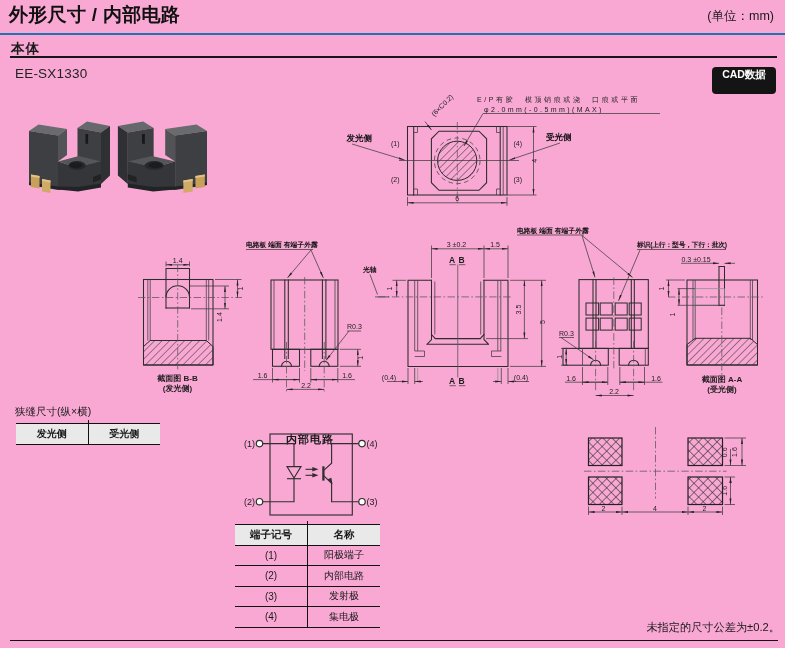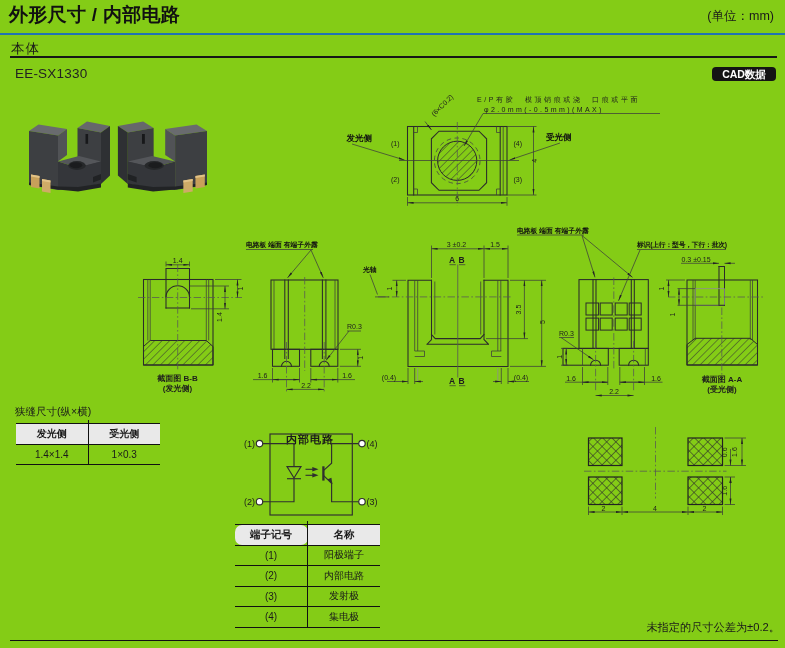--- a/index.html
+++ b/index.html
@@ -1,41 +1,41 @@
 <!DOCTYPE html>
 <html><head>
 <meta charset="utf-8">
 <style>
 html,body{margin:0;padding:0;background:#fff;}
-#page{position:relative;width:785px;height:648px;background:#84cc16;overflow:hidden;
+#page{position:relative;width:785px;height:648px;background:#f9a8d4;overflow:hidden;
   font-family:"Liberation Sans",sans-serif;color:#1a1a1a;}
 .abs{position:absolute;}
 #title{left:9px;top:2px;font-size:19px;font-weight:bold;letter-spacing:0.3px;color:#111;}
 #unit{right:11px;top:8px;font-size:12.5px;font-weight:normal;}
 #blueline{left:0;top:33px;width:785px;height:1.8px;background:#2173b4;}
-#bt{left:11px;top:40px;font-size:13.5px;font-weight:normal;letter-spacing:1px;}
+#bt{left:11px;top:40px;font-size:13.5px;font-weight:bold;letter-spacing:1px;}
 #btline{left:10px;top:56px;width:767px;height:1.5px;background:#161616;}
 #model{left:15px;top:66px;font-size:13.5px;letter-spacing:0.2px;color:#222;}
-#cad{left:712px;top:67px;width:64px;height:14px;background:#141414;border-radius:4px;
+#cad{left:712px;top:67px;width:64px;height:27px;background:#141414;border-radius:4px;
   color:#fff;font-size:10.5px;font-weight:bold;text-align:center;line-height:14.5px;}
 #t1title{left:15px;top:405px;font-size:10.5px;font-weight:normal;}
 #nbtitle{left:286px;top:408px;font-size:11px;font-weight:bold;letter-spacing:1px;margin-top:24px;}
 #footnote{right:5px;top:620px;font-size:11.2px;font-weight:normal;}
 #botline{left:10px;top:639.5px;width:768px;height:1.7px;background:#111;}
 table{border-collapse:collapse;}
 .thead{background:#e9e9e9;font-weight:bold;}
 #tbl1{left:16px;top:423px;width:144px;}
 #tbl1 td{width:72px;height:19.6px;text-align:center;font-size:10px;padding:0;}
 #tbl1 tr.thead td{border-top:1.7px solid #111;border-bottom:1.3px solid #111;}
 #tbl1 tr.trow td{border-bottom:1.7px solid #111;}
 #tbl1 td.dv{border-left:1.3px solid #111;}
 #div1{left:87.5px;top:420px;width:1.3px;height:4px;background:#111;}
 #tbl2{left:235px;top:524px;width:145px;}
 #tbl2 td{height:19.55px;text-align:center;font-size:10px;padding:0;}
-#tbl2 td.c1{width:72px;border-radius:7px;}
+#tbl2 td.c1{width:72px;}
 #tbl2 tr.thead td{border-top:1.7px solid #111;border-bottom:1.3px solid #111;font-size:10.5px;}
 #tbl2 tr.trow td{border-bottom:1.3px solid #111;}
 #tbl2 tr.last td{border-bottom:1.7px solid #111;}
 #tbl2 td.dv{border-left:1.3px solid #111;}
 #div2{left:307px;top:521px;width:1.3px;height:4px;background:#111;}
 </style>
 </head>
 <body>
 <div id="page">
   <div class="abs" id="title">外形尺寸 / 内部电路</div>
@@ -44,24 +44,20 @@
   <div class="abs" id="bt">本体</div>
   <div class="abs" id="btline"></div>
   <div class="abs" id="model">EE-SX1330</div>
   <div class="abs" id="cad">CAD数据</div>
   <div class="abs" id="t1title">狭缝尺寸(纵×横)</div>
   <table class="abs" id="tbl1">
     <tbody>
         <tr class="thead">
           <td>发光侧</td>
           <td class="dv">受光侧</td>
-        </tr>
-    <tr class="trow">
-          <td>1.4×1.4</td>
-          <td class="dv">1×0.3</td>
         </tr>
   </tbody>
     </table>
   <div class="abs" id="div1"></div>
   <div class="abs" id="nbtitle">内部电路</div>
   <table class="abs" id="tbl2">
     <tbody>
         <tr class="thead">
           <td class="c1">端子记号</td>
           <td class="dv">名称</td>

